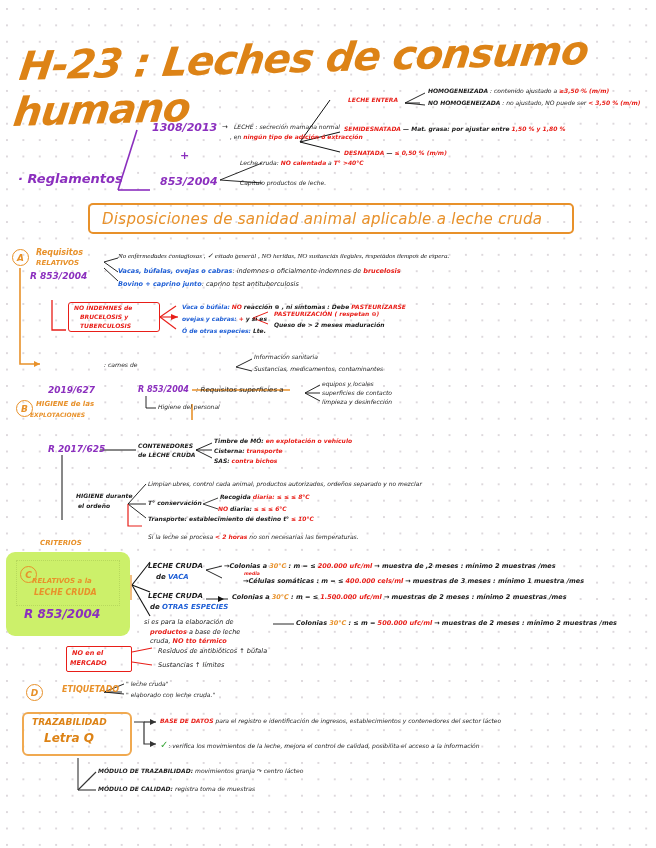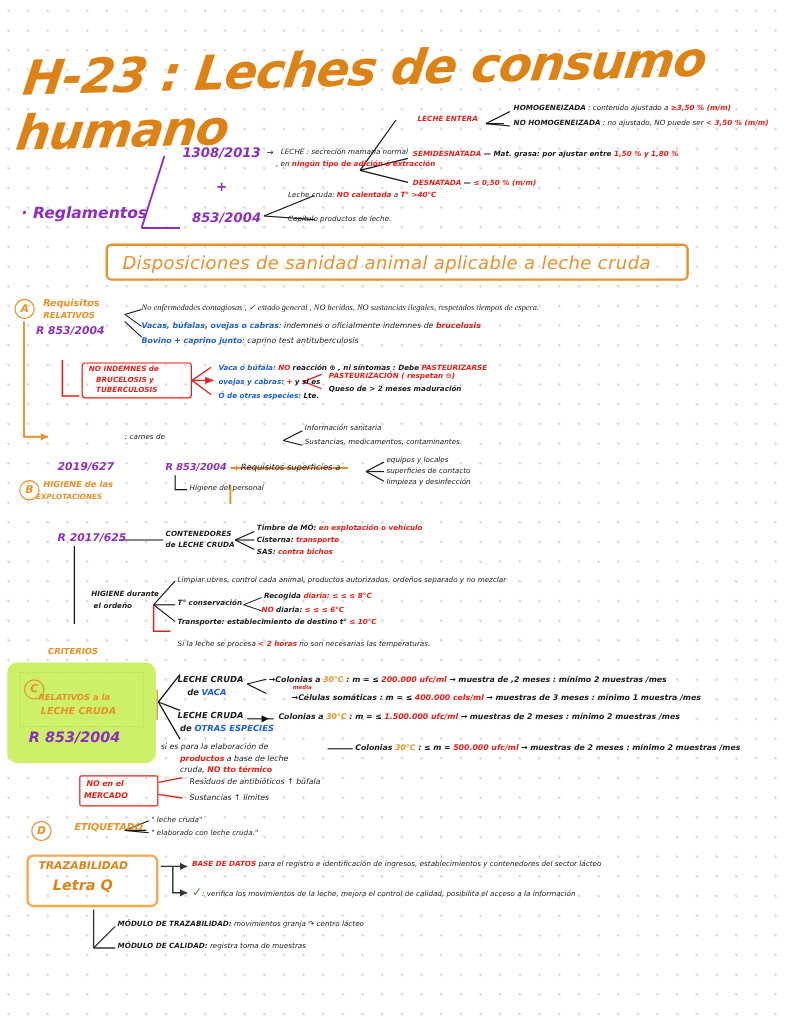--- a/index.html
+++ b/index.html
@@ -266,21 +266,21 @@
 <div class="n hw blk b t7" style="left:148px;top:563px;">LECHE CRUDA</div>
 <div class="n hw t7" style="left:156px;top:574px;"><span class="blk b">de</span> <span class="blu b">VACA</span></div>
 <div class="n hw t65" style="left:224px;top:563px;"><span class="blk b">→</span><span class="blk b">Colonias a</span> <span class="org b">30°C</span><span class="blk b"> :  m = ≤</span> <span class="red b">200.000 ufc/ml</span> <span class="blk b">→</span> <span class="blk b">muestra de ,2 meses : mínimo  2 muestras /mes</span></div>
 <div class="n hw red b" style="left:244px;top:572px;font-size:4.6px;">media</div>
 <div class="n hw t65" style="left:224px;top:578px;margin-left:19px;"><span class="blk b">→</span><span class="blk b">Células somáticas :</span><span class="blk b"> m = ≤</span> <span class="red b">400.000 cels/ml</span> <span class="blk b">→</span> <span class="blk b">muestras de 3 meses : mínimo  1 muestra /mes</span></div>
 
 <div class="n hw blk b t7" style="left:148px;top:593px;">LECHE CRUDA</div>
 <div class="n hw t7" style="left:150px;top:604px;"><span class="blk b">de</span> <span class="blu b">OTRAS ESPECIES</span></div>
 <div class="n hw t65" style="left:232px;top:594px;"><span class="blk b">Colonias a</span> <span class="org b">30°C</span><span class="blk b"> :  m = ≤</span> <span class="red b">1.500.000 ufc/ml</span> <span class="blk b">→</span> <span class="blk b">muestras de 2 meses : mínimo  2 muestras /mes</span></div>
 
-<div class="n hw blk t65" style="left:134px;top:619px;text-align:right;">si  es para la elaboración de</div>
+<div class="n hw blk t65" style="left:144px;top:619px;text-align:right;">si  es para la elaboración de</div>
 <div class="n hw t65" style="left:150px;top:629px;"><span class="red b">productos</span> <span class="blk">a base de leche</span></div>
 <div class="n hw t65" style="left:150px;top:638px;"><span class="blk">cruda, </span><span class="red b">NO tto térmico</span></div>
 <div class="n hw t65" style="left:296px;top:620px;"><span class="blk b">Colonias</span> <span class="org b">30°C</span><span class="blk b"> :  ≤  m =</span> <span class="red b">500.000 ufc/ml</span> <span class="blk b">→</span> <span class="blk b">muestras de 2 meses : mínimo  2 muestras /mes</span></div>
 
 <div class="box" id="boxNoMercado"></div>
 <div class="n hw red b t65" style="left:72px;top:650px;">NO en el</div>
 <div class="n hw red b t65" style="left:70px;top:660px;">MERCADO</div>
 <div class="n hw blk t65" style="left:158px;top:648px;">Residuos de antibióticos ↑ búfala</div>
 <div class="n hw blk t65" style="left:158px;top:662px;">Sustancias ↑ límites</div>
 

